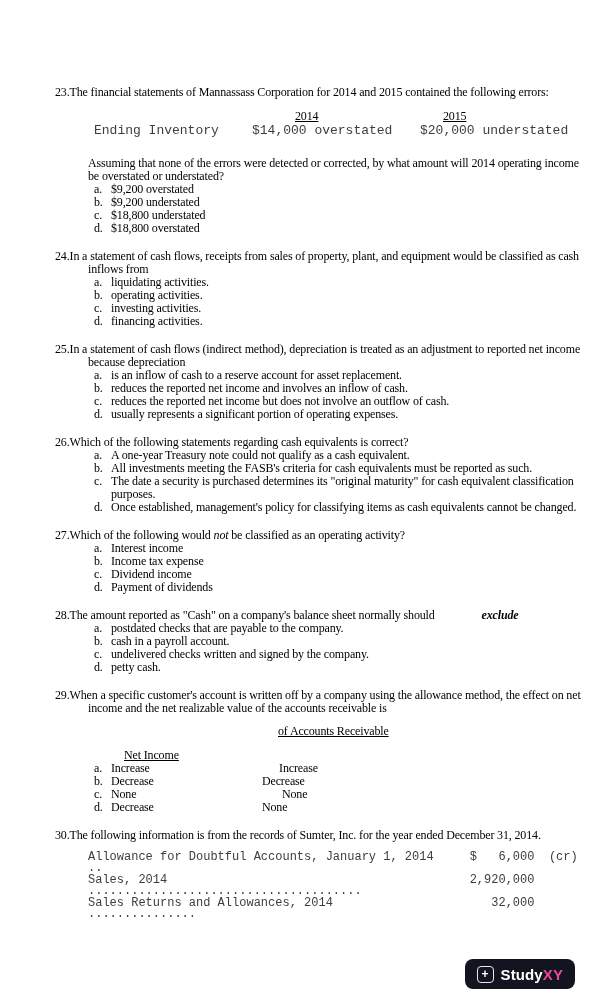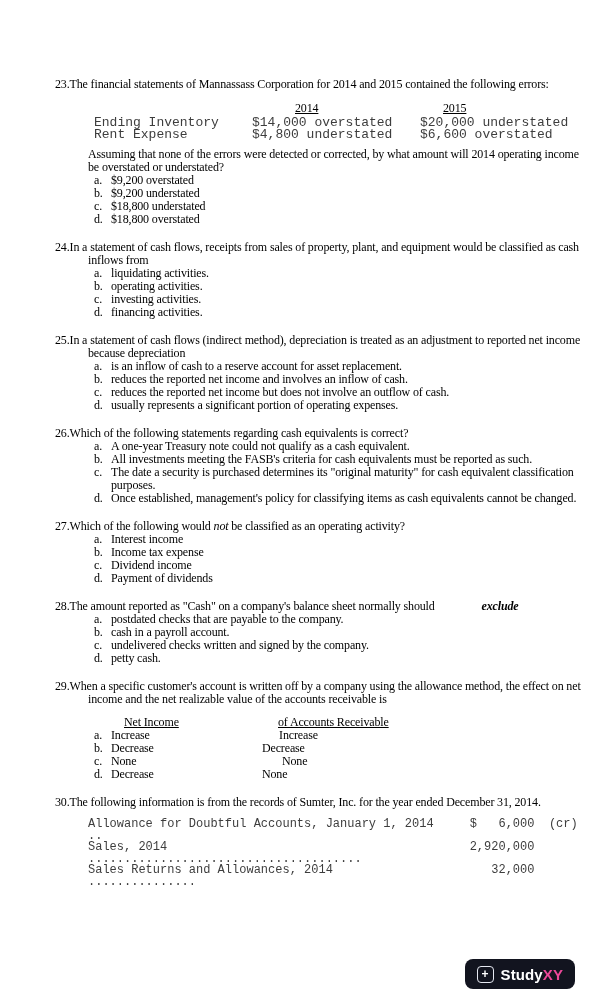--- a/index.html
+++ b/index.html
@@ -1,50 +1,50 @@
 <!DOCTYPE html>
 <html><head>
 <meta charset="utf-8">
 <style>
   html,body{margin:0;padding:0;}
   body{
     width:612px;height:1008px;background:#ffffff;position:relative;overflow:hidden;
     font-family:"Liberation Serif", serif;font-size:12px;color:#000;
     letter-spacing:-0.15px;
   }
-  .content{position:absolute;left:55px;top:78px;width:528px;}
+  .content{position:absolute;left:55px;top:86px;width:528px;}
   .question{margin-bottom:15px;}
   .stem{padding-left:33px;text-indent:-33px;line-height:13px;}
   .italic{font-style:italic;}
   .bold-italic{font-style:italic;font-weight:bold;margin-left:44px;}
   .followup{margin-left:33px;line-height:13px;}
   .choices{margin-left:39px;}
   .choice{display:flex;line-height:13px;}
   .choice .letter{flex:0 0 17px;}
   .choice .ctext{flex:1;}
 
   
-  .errtable{margin:10px 0 8px 39px;}
+  .errtable{margin:10px 0 20px 39px;}
   .errrow{display:grid;grid-template-columns:158px 168px 160px;}
   .errhdr{line-height:14px;margin-bottom:2px;}
   .errhdr .colhead{text-decoration:underline;}
   .errhdr .colhead:nth-child(2){padding-left:43px;}
   .errhdr .colhead:nth-child(3){padding-left:23px;}
   .errrow.mono{
     font-family:"Liberation Mono","DejaVu Sans Mono",monospace;
     font-size:13px;line-height:11.5px;color:#3d3d3d;letter-spacing:0;
   }
 
   
   .nrv{margin:10px 0 0 39px;}
   .nrvtop{padding-left:206px;line-height:13px;}
   .nrvrow{display:grid;grid-template-columns:17px 151px auto;line-height:13px;}
   .nrvrow span{white-space:pre;}
   .nrvhdr .u{text-decoration:underline;}
-  .nrvhdr span:nth-child(2){padding-left:13px;}
+  .nrvhdr span:nth-child(2){padding-left:13px;margin-top:24px;}
   .nrvhdr span:nth-child(3){padding-left:16px;}
 
   
   .monoblock{
     margin:10px 0 0 33px;white-space:pre;
     font-family:"Liberation Mono","DejaVu Sans Mono",monospace;
     font-size:12px;line-height:11.5px;color:#3d3d3d;letter-spacing:0;
   }
 
   
@@ -76,25 +76,20 @@
           <div class="errrow errhdr">
             <span></span>
             <span class="colhead">2014</span>
             <span class="colhead">2015</span>
           </div>
           <div class="errrow mono">
             <span>Ending Inventory</span>
             <span>$14,000 overstated</span>
             <span>$20,000 understated</span>
           </div>
-          <div class="errrow mono">
-            <span>Rent Expense</span>
-            <span>$4,800 understated</span>
-            <span>$6,600 overstated</span>
-          </div>
         </div>
         <div class="followup">Assuming that none of the errors were detected or corrected, by what amount will 2014 operating income be overstated or understated?</div>
         <div class="choices">
           <div class="choice">
             <span class="letter">a.</span>
             <span class="ctext">$9,200 overstated</span>
           </div>
           <div class="choice">
             <span class="letter">b.</span>
             <span class="ctext">$9,200 understated</span>

